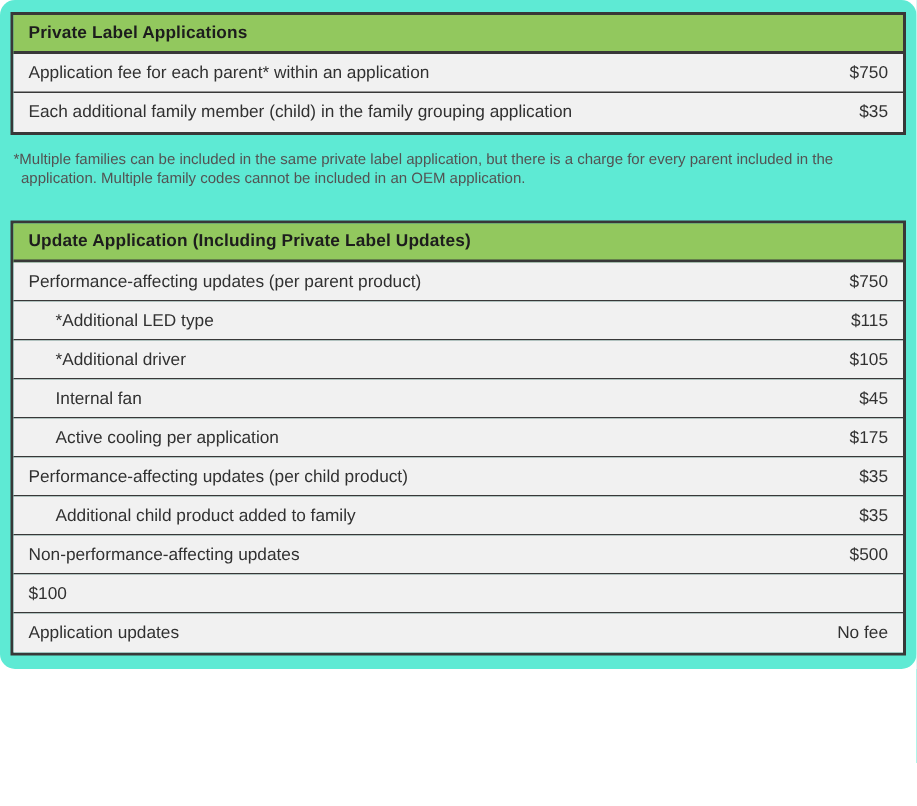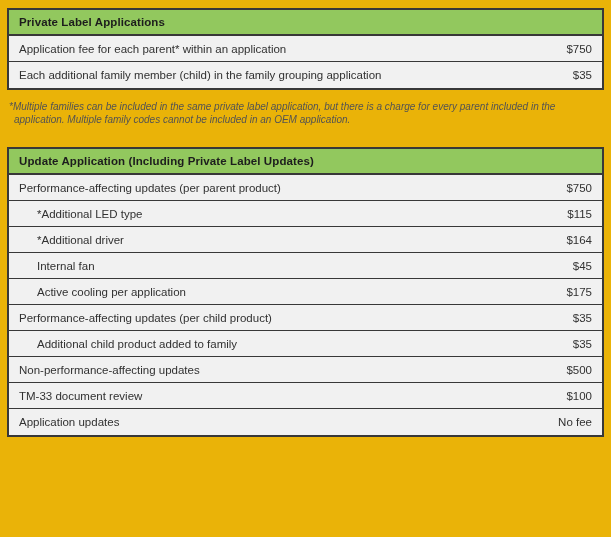--- a/index.html
+++ b/index.html
@@ -12,24 +12,25 @@
   }
   * { box-sizing: border-box; }
   html, body {
     margin: 0;
     padding: 0;
     background: #ffffff;
     font-family: "Liberation Sans", sans-serif;
   }
   .page {
     width: 611px;
-    height: 537px;
+    height: 446px;
     padding: 8px 7px 0 7px;
     overflow: hidden;
-    background: #eab308;
+    background: #5eead4;
+    border-radius: 10px;
   }
   .fee-table {
     border: 2px solid var(--border);
     width: 100%;
   }
   .thead {
     background: var(--green);
     color: var(--header-text);
     font-size: 11.5px;
     font-weight: bold;
@@ -50,21 +51,20 @@
   }
   .row:last-child { border-bottom: none; }
   .row.indent { padding-left: 28px; }
   .row .label { flex: 1 1 auto; }
   .row .price { flex: 0 0 auto; white-space: nowrap; }
   .footnote {
     margin: 10px 0 0 0;
     padding-left: 7px;
     text-indent: -5px;
     font-size: 10px;
-    font-style: italic;
     color: var(--footnote);
     line-height: 1.32;
   }
   #update-table { margin-top: 21px; }
 </style>
 </head>
 <body>
 
 <div class="page">
 
@@ -94,21 +94,21 @@
         <div class="row">
           <span class="label">Performance-affecting updates (per parent product)</span>
           <span class="price">$750</span>
         </div>
         <div class="row indent">
           <span class="label">*Additional LED type</span>
           <span class="price">$115</span>
         </div>
         <div class="row indent">
           <span class="label">*Additional driver</span>
-          <span class="price">$164</span>
+          <span class="price">$105</span>
         </div>
         <div class="row indent">
           <span class="label">Internal fan</span>
           <span class="price">$45</span>
         </div>
         <div class="row indent">
           <span class="label">Active cooling per application</span>
           <span class="price">$175</span>
         </div>
         <div class="row">
@@ -117,21 +117,20 @@
         </div>
         <div class="row indent">
           <span class="label">Additional child product added to family</span>
           <span class="price">$35</span>
         </div>
         <div class="row">
           <span class="label">Non-performance-affecting updates</span>
           <span class="price">$500</span>
         </div>
         <div class="row">
-          <span class="label">TM-33 document review</span>
           <span class="price">$100</span>
         </div>
         <div class="row">
           <span class="label">Application updates</span>
           <span class="price">No fee</span>
         </div>
       </div>
   </section>
 
 

